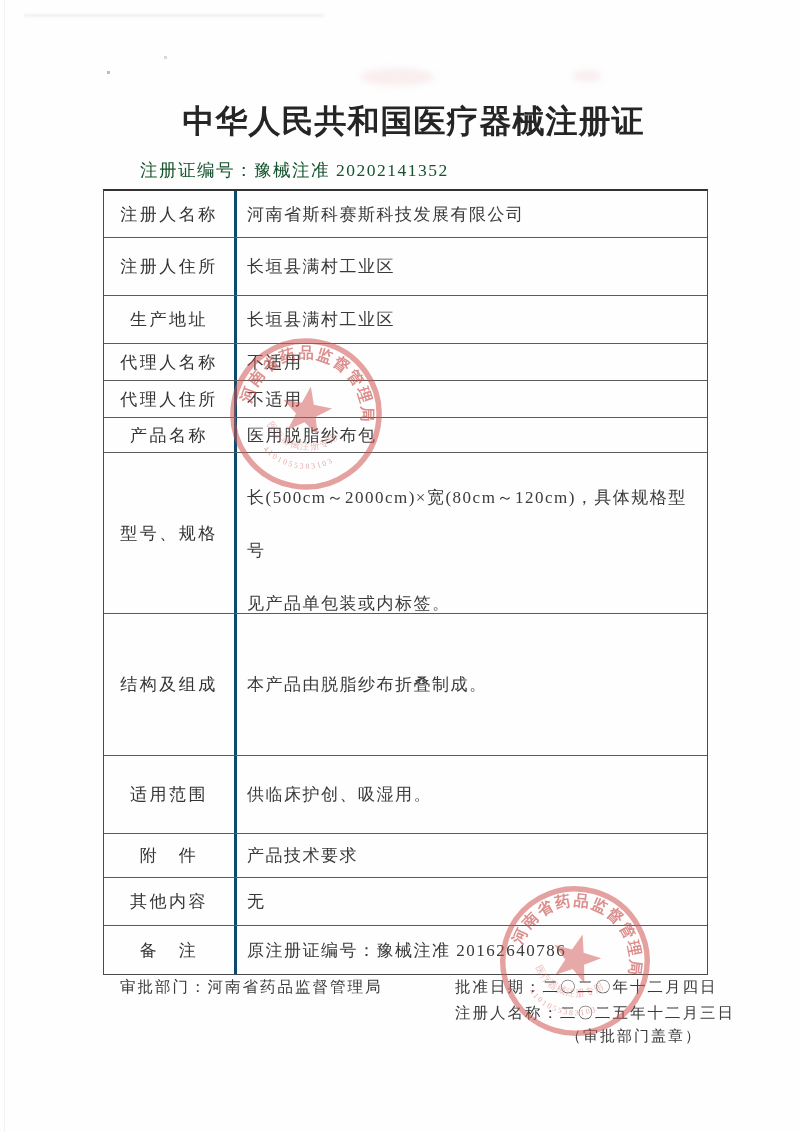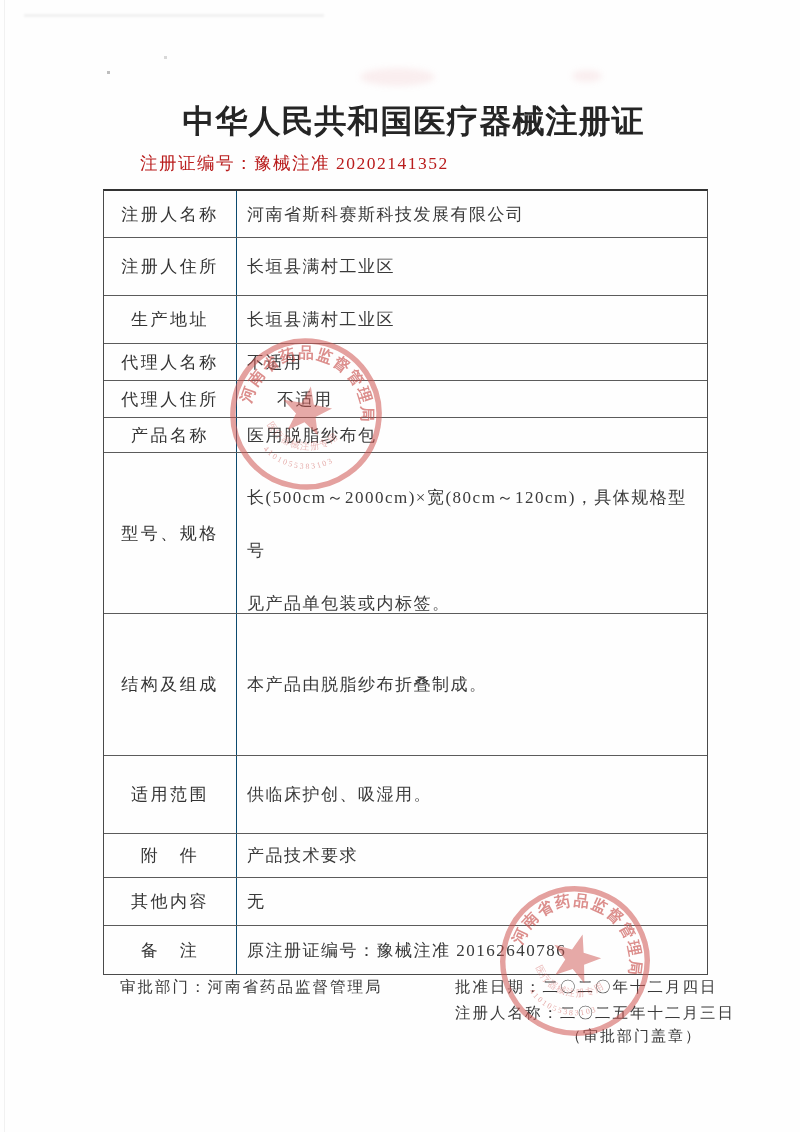--- a/index.html
+++ b/index.html
@@ -9,47 +9,47 @@
     font-family:"Liberation Serif","DejaVu Serif",serif;
     color:#353535;
   }
   .page-title{
     position:absolute;left:103px;top:92px;width:605px;
     text-align:center;margin:8px;
     font-family:"Liberation Sans","DejaVu Sans",sans-serif;
     font-size:32px;font-weight:700;color:#252525;letter-spacing:1px;
   }
   .reg-line{
-    position:absolute;left:140px;top:151px;
-    font-size:17.5px;letter-spacing:1.5px;color:#b91c1c;
+    position:absolute;left:140px;top:158px;
+    font-size:17.5px;letter-spacing:1.5px;color:#14532d;
   }
   
   .cert-table{
     position:absolute;left:103px;top:189px;width:605px;
     border:1px solid #4a4a4a;border-top:2.5px solid #333;
     box-sizing:border-box;background:transparent;
   }
   .trow{display:flex;border-bottom:1px solid #5b5b5b;box-sizing:border-box;}
   .trow:last-child{border-bottom:none;}
   .tlabel{
-    width:133px;flex:0 0 133px;border-right:1px solid #0c4a6e;box-sizing:border-box;
+    width:133px;flex:0 0 133px;border-right:3px solid #0c4a6e;box-sizing:border-box;
     display:flex;align-items:center;justify-content:center;
     font-size:17px;letter-spacing:2.5px;color:#333;
   }
   .tvalue{
     flex:1;display:flex;align-items:center;box-sizing:border-box;
     padding-left:10px;padding-right:16px;
     font-size:17px;letter-spacing:1.5px;color:#3a3a3a;
     white-space:pre-line;
   }
   .trow-0{height:47px;}
   .trow-1{height:58px;}
   .trow-2{height:48px;}
   .trow-3{height:37px;}
-  .trow-4{height:37px;gap:30px;}
+  .trow-4{height:37px;}
   .trow-5{height:35px;font-family:Liberation Serif, serif;}
   .trow-6{height:161px;}
   .trow-7{height:142px;}
   .trow-8{height:78px;}
   .trow-9{height:44px;}
   .trow-10{height:48px;}
   .trow-11{height:48px;}
   .trow-6 .tvalue{align-items:flex-start;padding-top:18px;line-height:53px;}
   
   .footer-left{

